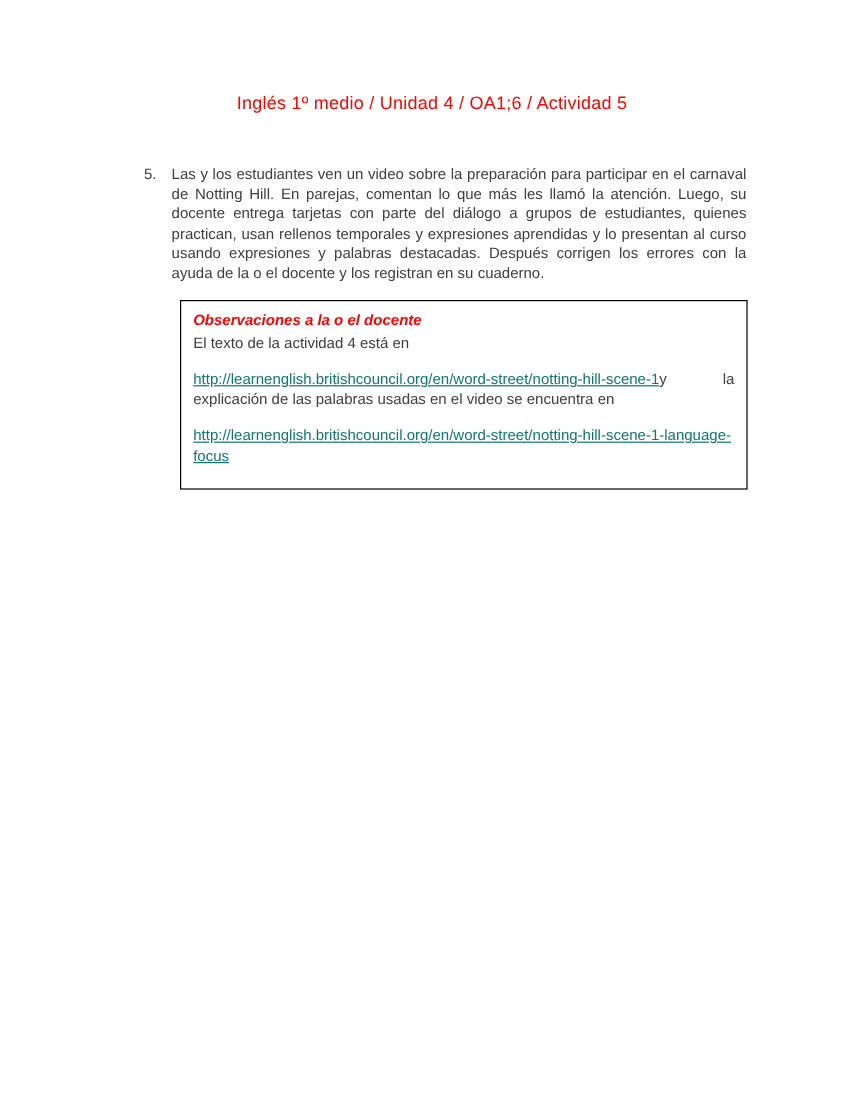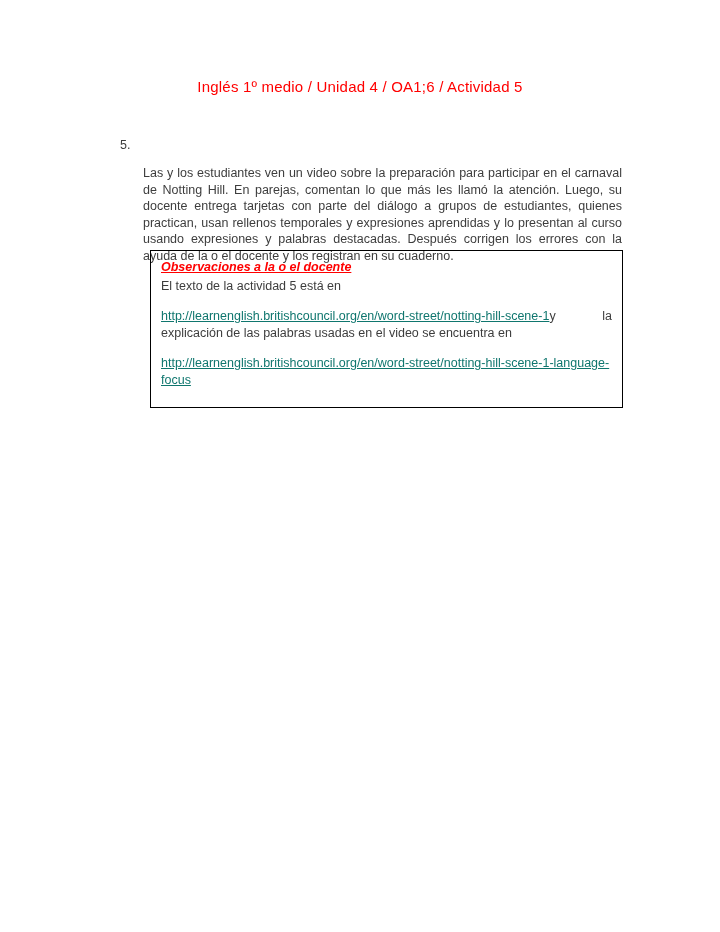--- a/index.html
+++ b/index.html
@@ -38,39 +38,37 @@
     font-size: 12.5px;
     line-height: 16.6px;
   }
   .activity-number {
     flex: 0 0 23px;
     text-align: left;
   }
   .activity-text {
     flex: 1 1 auto;
     text-align: justify;
-    margin-top: 28px;
   }
   .obs-box {
     position: absolute;
     top: 250px;
     left: 150px;
     width: 473px;
     box-sizing: border-box;
     border: 1px solid #000000;
     padding: 8px 10px 12px 10px;
     font-size: 12.5px;
     line-height: 16.6px;
   }
   .obs-heading {
     color: #ff0000;
     font-weight: 700;
     font-style: italic;
     margin: 0 0 2px 0;
-    text-decoration: underline;
   }
   .obs-intro {
     margin: 0 0 14px 0;
   }
   .obs-linkline {
     margin: 0 0 14px 0;
     text-align: justify;
     overflow-wrap: break-word;
   }
   .obs-linkline2 {
@@ -94,18 +92,18 @@
 
   <div class="doc-title">Inglés 1º medio / Unidad 4 / OA1;6 / Actividad 5</div>
 
   <div class="activity">
     <div class="activity-number">5.</div>
     <div class="activity-text">Las y los estudiantes ven un video sobre la preparación para participar en el carnaval de Notting Hill. En parejas, comentan lo que más les llamó la atención. Luego, su docente entrega tarjetas con parte del diálogo a grupos de estudiantes, quienes practican, usan rellenos temporales y expresiones aprendidas y lo presentan al curso usando expresiones y palabras destacadas. Después corrigen los errores con la ayuda de la o el docente y los registran en su cuaderno.</div>
   </div>
 
   <div class="obs-box">
     <p class="obs-heading">Observaciones a la o el docente</p>
-    <p class="obs-intro">El texto de la actividad 5 está en</p>
+    <p class="obs-intro">El texto de la actividad 4 está en</p>
     <p class="obs-linkline"><a class="doc-link">http://learnenglish.britishcouncil.org/en/word-street/notting-hill-scene-1</a><span>y la explicación de las palabras usadas en el video se encuentra en</span></p>
     <p class="obs-linkline2"><a class="doc-link">http://learnenglish.britishcouncil.org/en/word-street/notting-hill-scene-1-language-focus</a></p>
   </div>
 
 </div>
 
 </body></html>

